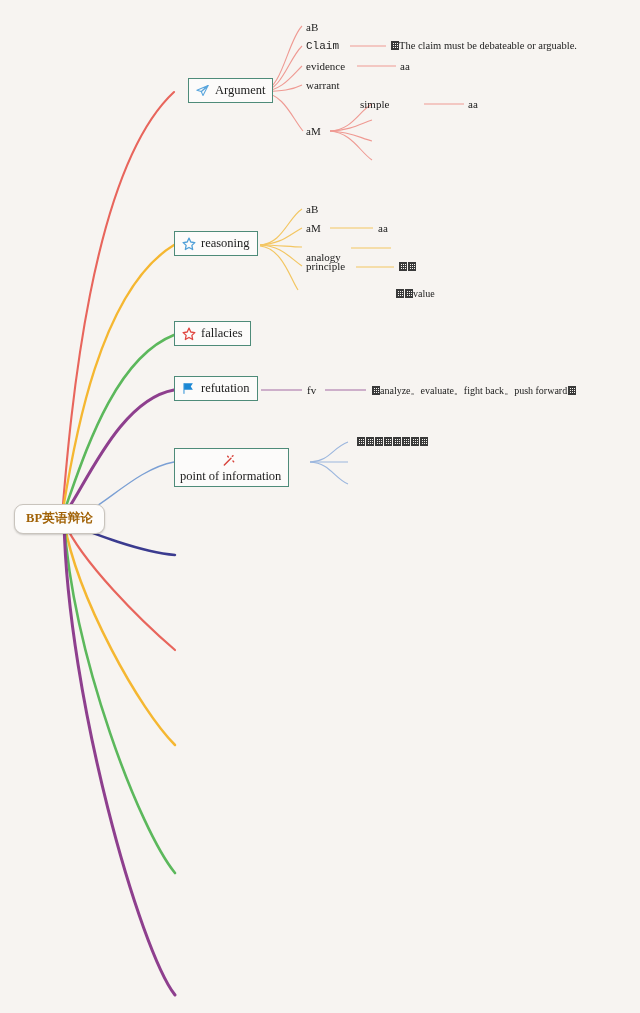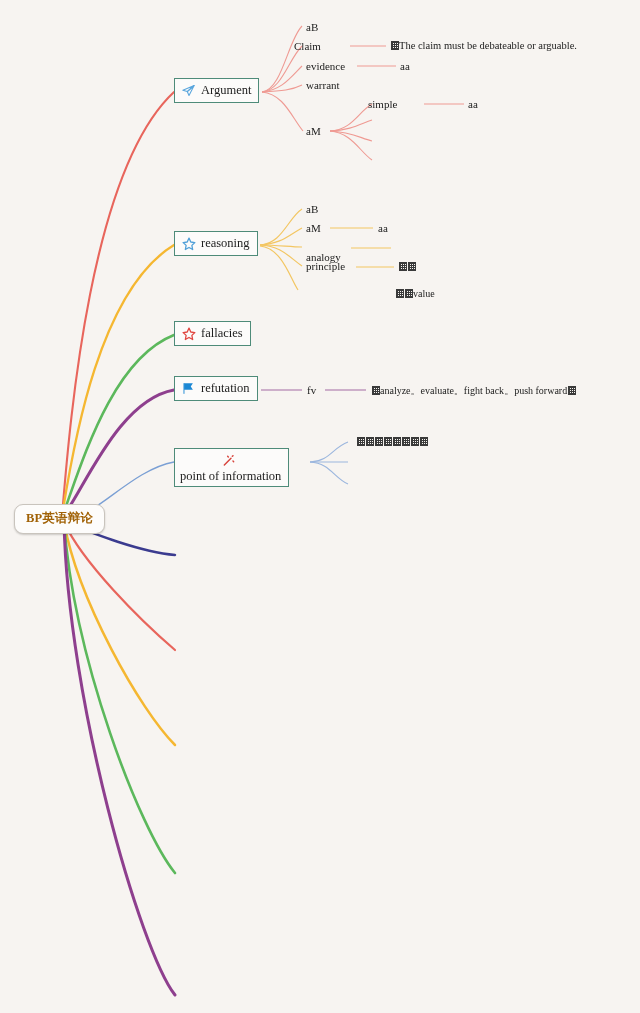--- a/index.html
+++ b/index.html
@@ -121,21 +121,21 @@
 
     <path d="M310,462 C330,461 332,448 348,442" fill="none" stroke="#9bb6de" stroke-width="1.1"></path>
     <path d="M310,462 C330,462 334,462 348,462" fill="none" stroke="#9bb6de" stroke-width="1.1"></path>
     <path d="M310,462 C330,463 334,478 348,484" fill="none" stroke="#9bb6de" stroke-width="1.1"></path>
   </svg>
 
   <div class="root-node" style="left:14px;top:504px;">
     <span>BP英语辩论</span>
   </div>
 
-  <div class="topic-node" style="left:174px;top:78px;">
+  <div class="topic-node" style="left:188px;top:78px;">
     <span class="ico">
       <svg width="15" height="15" viewBox="0 0 24 24" fill="none" stroke="#5aa6dd" stroke-width="1.7" stroke-linejoin="round">
         <path d="M21 4 3 11.5l7 2.2L21 4z"></path>
         <path d="M21 4l-8.2 16-2.8-6.3L21 4z"></path>
       </svg>
     </span>
     <span>Argument</span>
   </div>
 
   <div class="topic-node" style="left:174px;top:231px;">
@@ -172,32 +172,32 @@
         <line x1="5" y1="18" x2="15" y2="8"></line>
         <line x1="17" y1="5" x2="18" y2="4"></line>
         <line x1="10" y1="5" x2="11" y2="6"></line>
         <line x1="18" y1="12" x2="19" y2="13"></line>
       </svg>
     </span>
     <span>point of information</span>
   </div>
 
   <div class="leaf" style="left:306px;top:21px;">aB</div>
-  <div class="leaf" style="left:294px;top:40px;">Claim</div>
+  <div class="leaf" style="left:306px;top:40px;font-family:Liberation Mono, monospace;">Claim</div>
   <div class="leaf" style="left:306px;top:60px;">evidence</div>
   <div class="leaf" style="left:306px;top:79px;">warrant</div>
   <div class="leaf" style="left:306px;top:125px;">aM</div>
 
   <div class="leaf sentence" style="left:390px;top:40px;">
     <span class="tofu"></span><span>The claim must be debateable or arguable.</span>
   </div>
 
   <div class="leaf" style="left:400px;top:60px;">aa</div>
 
-  <div class="leaf" style="left:368px;top:98px;">simple</div>
+  <div class="leaf" style="left:360px;top:98px;">simple</div>
   <div class="leaf" style="left:468px;top:98px;">aa</div>
 
   <div class="leaf" style="left:306px;top:203px;">aB</div>
   <div class="leaf" style="left:306px;top:222px;">aM</div>
   <div class="leaf" style="left:306px;top:251px;">analogy</div>
   <div class="leaf" style="left:306px;top:260px;">principle</div>
 
   <div class="leaf" style="left:378px;top:222px;">aa</div>
 
   <div class="leaf small" style="left:395px;top:241px;margin-top:47px;">

